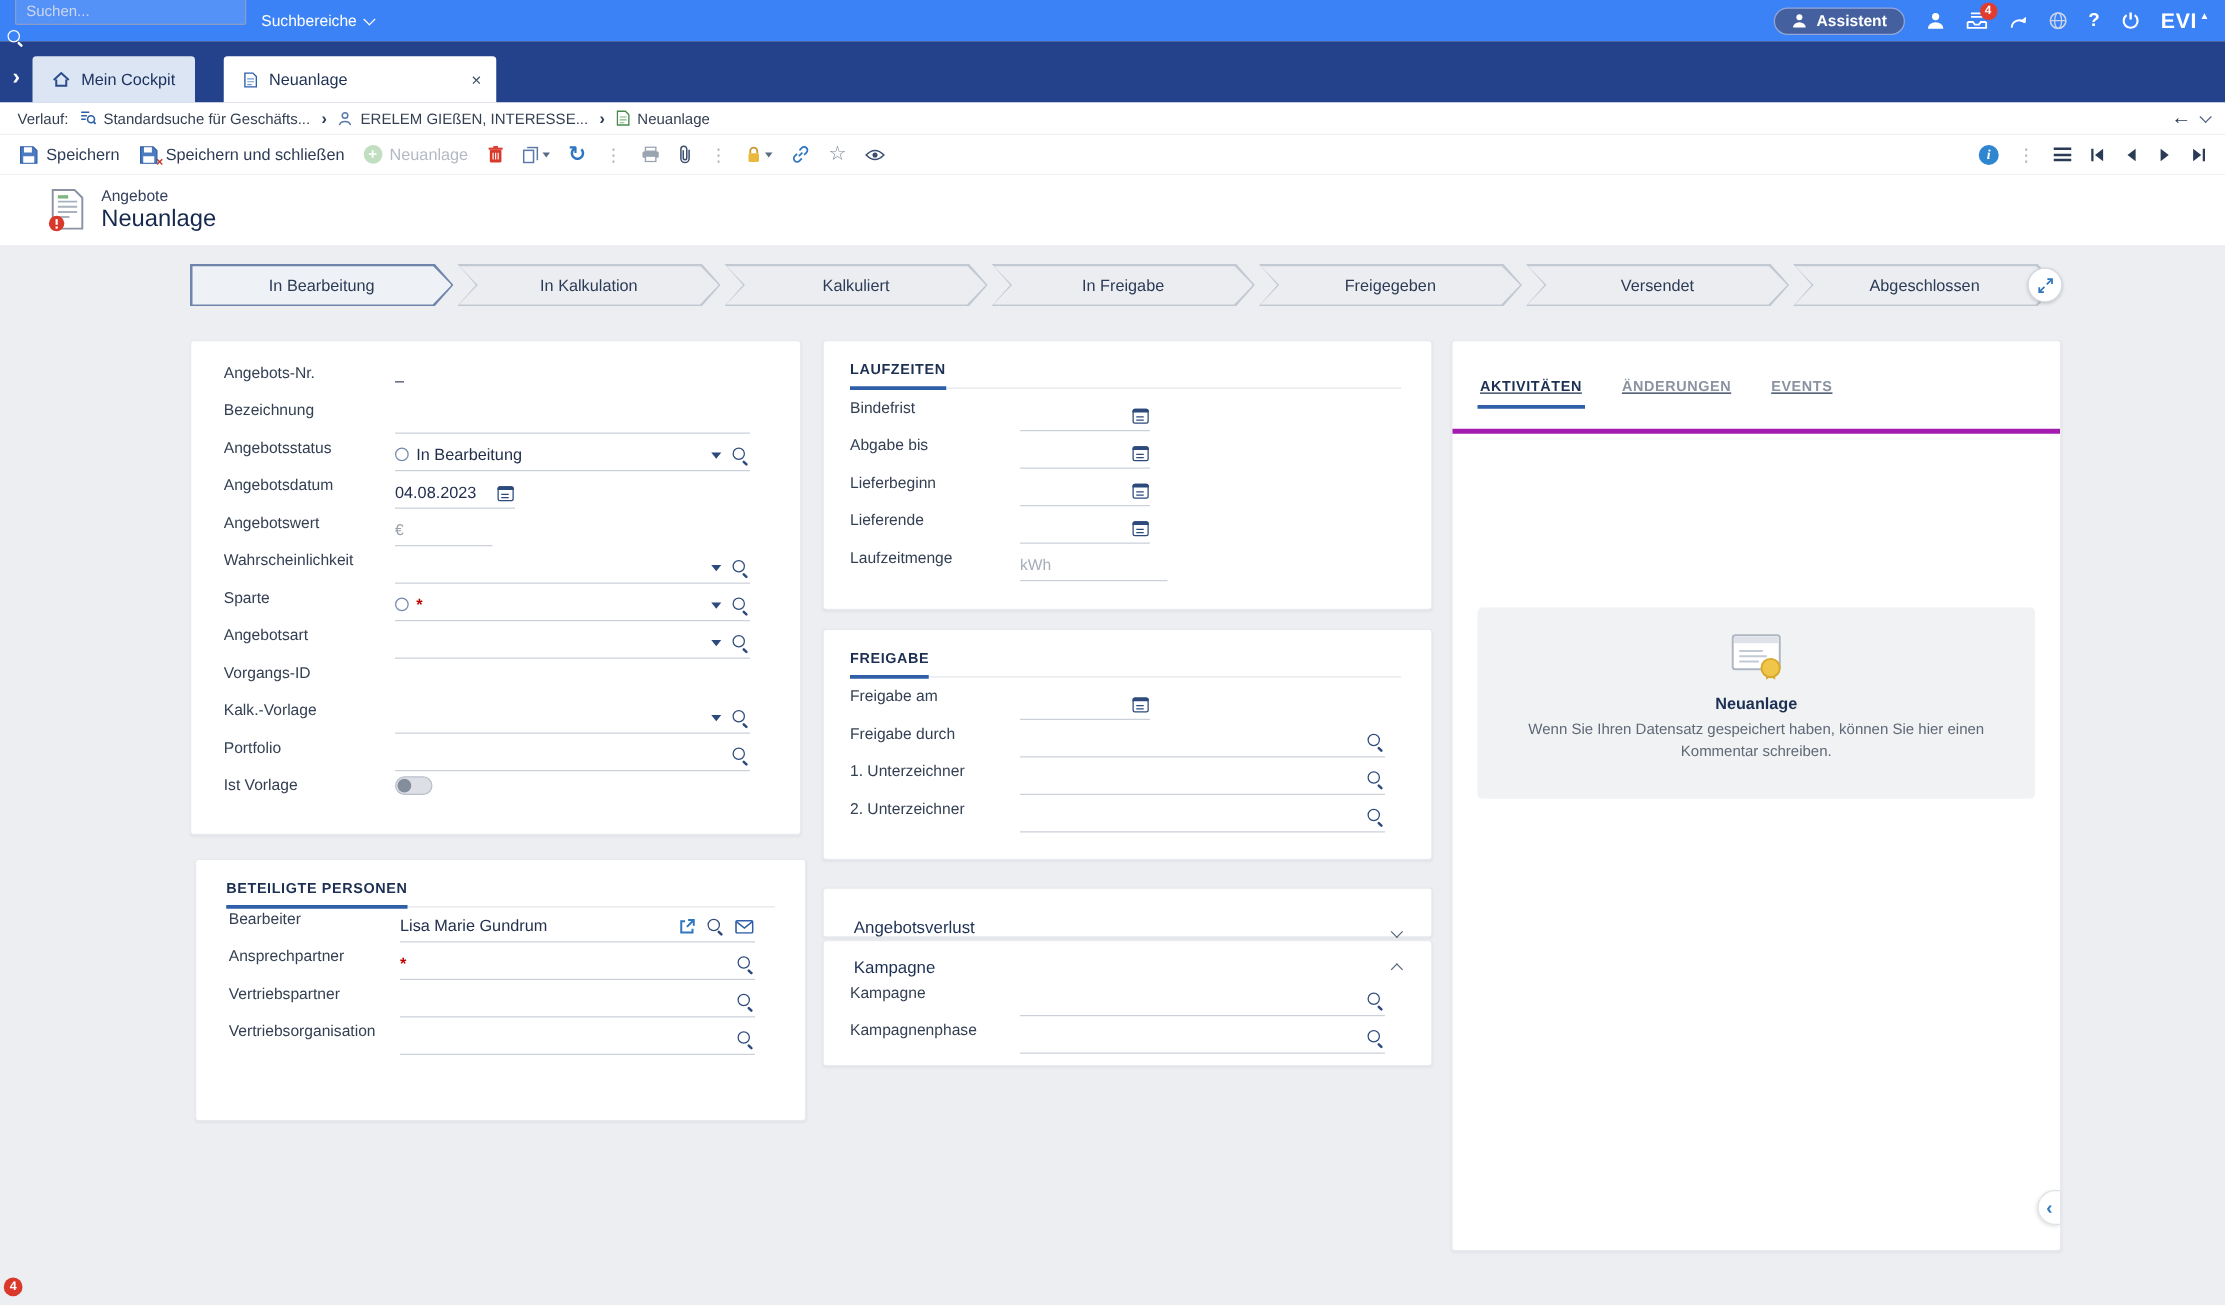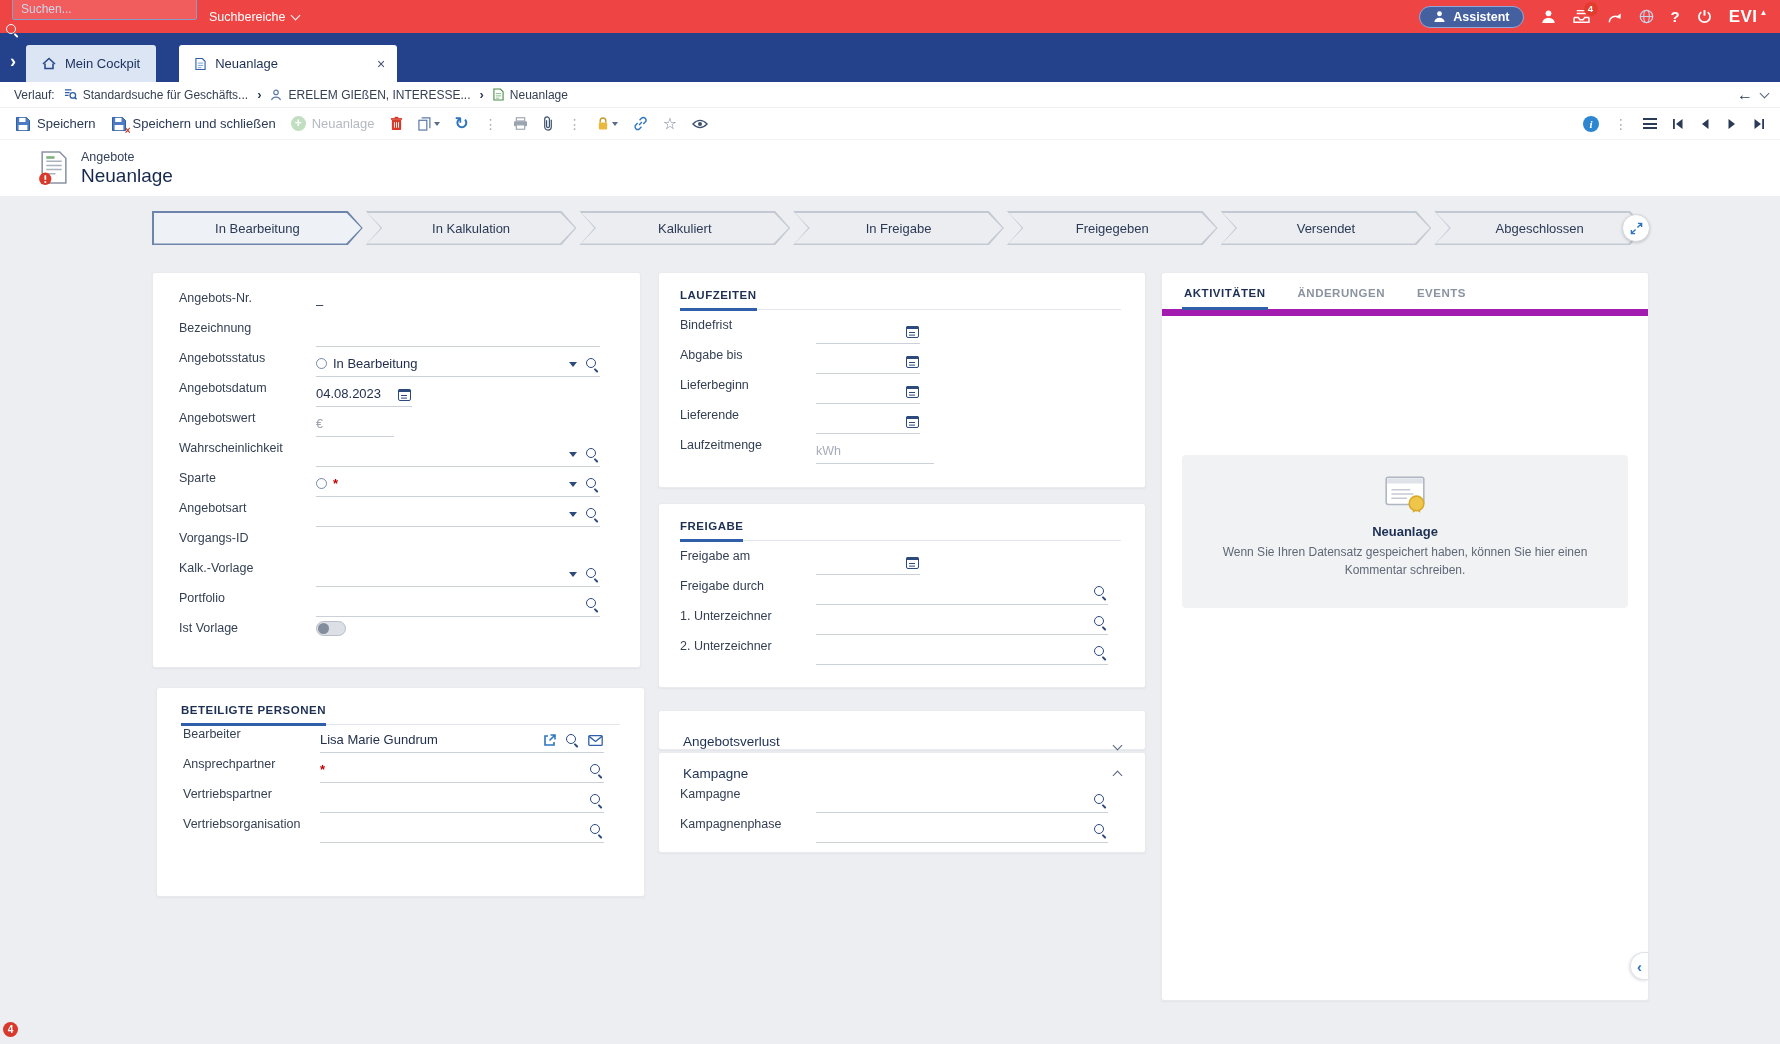--- a/index.html
+++ b/index.html
@@ -4,21 +4,21 @@
 <style>
   * { margin:0; padding:0; box-sizing:border-box; }
   html,body { background:#dfe2e7; }
   .app{
     position:relative; width:1780px; height:1044px; overflow:hidden;
     font-family:"Liberation Sans","DejaVu Sans",sans-serif;
     background:#eceef1; color:#22304d; font-size:13px;
   }
 
   
-  .topbar{ height:33px; background:#ef4444; display:flex; align-items:center; padding:0 12px; gap:12px; }
+  .topbar{ height:33px; background:#3b82f6; display:flex; align-items:center; padding:0 12px; gap:12px; }
   .tb-search{ position:relative; width:185px; }
   .tb-input{ width:100%; height:22px; background:rgba(255,255,255,.13); border:1px solid #8a9cc9; border-radius:2px;
     color:#fff; font-size:12px; padding:0 24px 0 8px; outline:none; font-family:inherit;}
   .tb-input::placeholder{ color:#cdd6ec; }
   .tb-mag{ position:absolute; right:6px; top:4px; }
   .mag{ position:relative; width:13px; height:13px; display:inline-block; cursor:pointer; flex:none;}
   .mag::before{ content:''; position:absolute; left:0; top:0; width:8px; height:8px; border:1.6px solid #2c4a7c; border-radius:50%; }
   .mag::after{ content:''; position:absolute; left:9px; top:9.5px; width:5px; height:1.8px; background:#2c4a7c; border-radius:1px;
     transform:rotate(45deg); transform-origin:0 0; }
   .mag.white::before{ border-color:#fff; } .mag.white::after{ background:#fff; }
@@ -116,21 +116,21 @@
 
   
   .sechead{ margin:14px 24px 0; border-bottom:1px solid #e3e6ea; }
   .sec-title{ display:inline-block; padding-bottom:8px; position:relative; font-size:11.5px; font-weight:700; letter-spacing:.5px; color:#1d3054; }
   .sec-title::after{ content:''; position:absolute; left:0; bottom:-2px; width:100%; height:3px; background:#2f5fa8; }
   .colhead{ margin:13px 24px 0; display:flex; justify-content:space-between; align-items:center; font-size:13.5px; color:#1d3054; }
   .rows{ margin-top:8px; }
   .rows.tight{ margin-top:2px; }
 
   
-  .rtabs{ display:flex; padding:0 6px; border-bottom:7px solid #a21caf; }
+  .rtabs{ display:flex; padding:17px 6px; border-bottom:4px solid #a21caf;text-decoration:underline; }
   .rtab{ padding:14px 16px 10px; position:relative; font-size:11.5px; letter-spacing:.5px; font-weight:700; color:#8b93a1; cursor:pointer;}
   .rtab.active{ color:#1d3054; }
   .rtab.active::after{ content:''; position:absolute; left:14px; right:14px; bottom:-1px; height:3px; background:#2f5fa8; }
   .emptybox{ margin:139px 20px 0; height:153px; background:#f1f2f4; border-radius:4px; text-align:center; padding:20px 30px 0; }
   .empty-title{ font-size:13px; font-weight:700; color:#1d3054; margin-top:8px; }
   .empty-text{ font-size:12px; color:#5f6877; line-height:1.5; margin-top:4px; }
   .panel-handle{ position:absolute; right:0; top:679px; width:18px; height:28px; background:#fff; border:1px solid #dfe3e8; border-right:none;
     border-radius:14px 0 0 14px; box-shadow:-1px 1px 3px rgba(0,0,0,.12); display:flex; align-items:center; justify-content:center;
     color:#2e76c0; font-size:15px; font-weight:700; cursor:pointer; }
 

